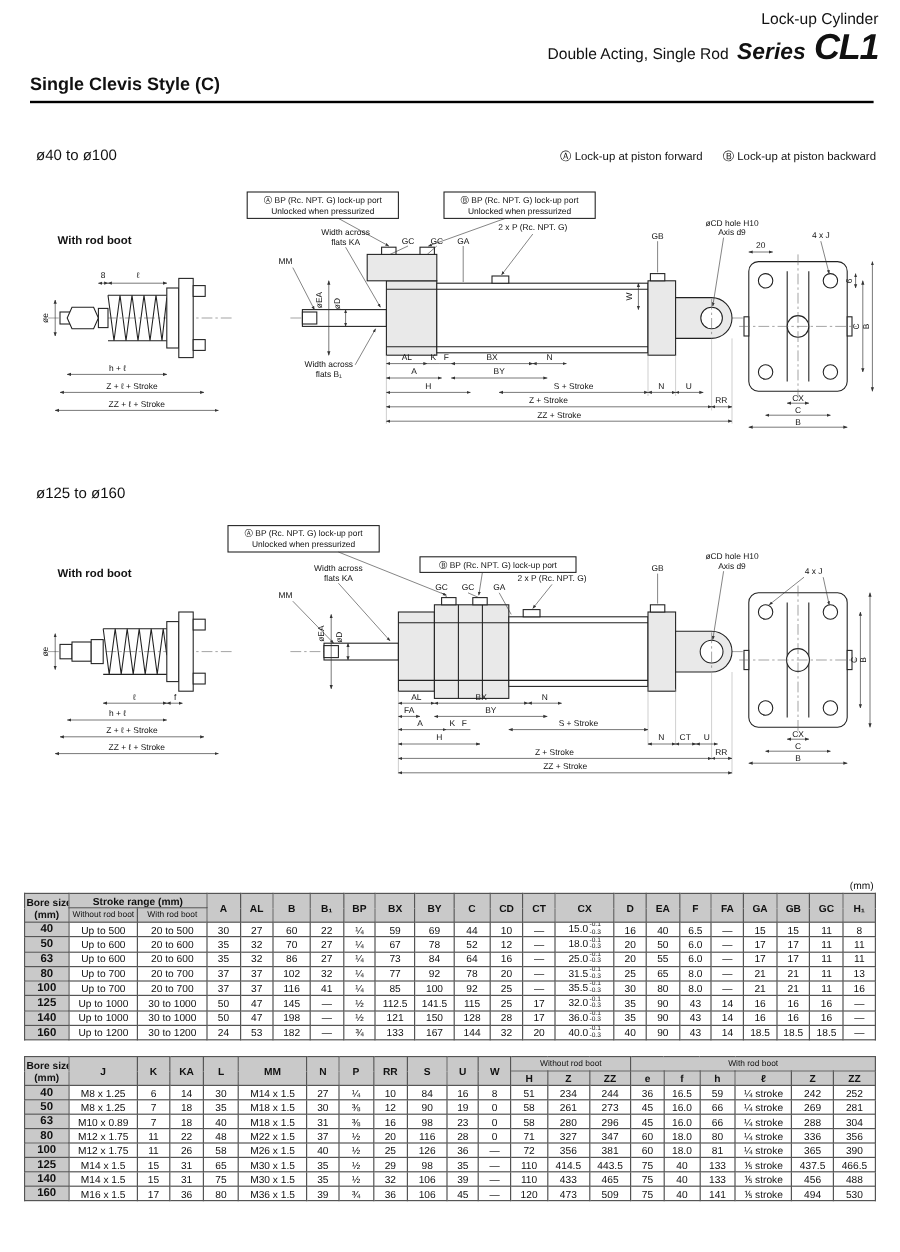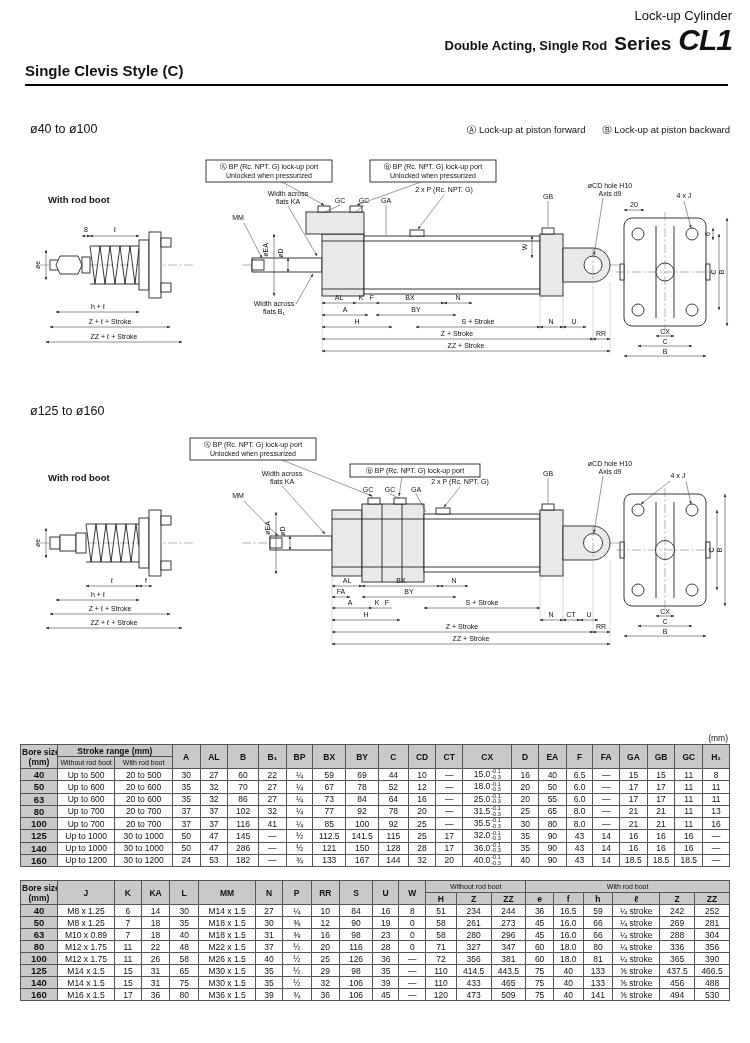--- a/index.html
+++ b/index.html
@@ -3,22 +3,22 @@
 <meta charset="utf-8">
 <style>
   *{box-sizing:border-box;margin:0;padding:0}
   html,body{background:#fff}
   body{width:750px;height:1043px;font-family:"Liberation Sans",sans-serif;color:#111;position:relative}
   .page{position:absolute;inset:0;background:#fff;overflow:hidden}
 
   .hdr{position:absolute;top:8px;right:18px;text-align:right}
   .hdr-line1{font-size:13px;font-weight:normal}
   .hdr-line2{display:flex;align-items:baseline;justify-content:flex-end;gap:7px}
-  .hdr-sub{font-size:13px;font-weight:bold}
-  .series-word{font-weight:bold;font-size:19px}
+  .hdr-sub{font-size:13px;font-weight:normal}
+  .series-word{font-style:italic;font-weight:bold;font-size:19px}
   .series-code{font-style:italic;font-weight:bold;font-size:30px;letter-spacing:-1px}
 
   .section-title{position:absolute;left:25px;top:62px;font-size:15px;font-weight:bold}
   .section-rule{position:absolute;left:25px;right:22px;top:84px;border-top:2px solid #000}
 
   .range-label{position:absolute;font-size:12.5px;font-weight:normal;left:30px}
   .legend{position:absolute;top:124px;right:20px;font-size:9.5px}
   .legend span{margin-left:14px}
 
   .draw{position:absolute}
@@ -576,21 +576,21 @@
           <td>16</td>
           <td>16</td>
           <td>—</td>
         </tr>
         <tr>
           <td class="bore">140</td>
           <td>Up to 1000</td>
           <td>30 to 1000</td>
           <td>50</td>
           <td>47</td>
-          <td>286</td>
+          <td>198</td>
           <td>—</td>
           <td>½</td>
           <td>121</td>
           <td>150</td>
           <td>128</td>
           <td>28</td>
           <td>17</td>
           <td><span>36.0</span><span class="tolwrap"><div>-0.1</div><div>-0.3</div></span></td>
           <td>35</td>
           <td>90</td>

